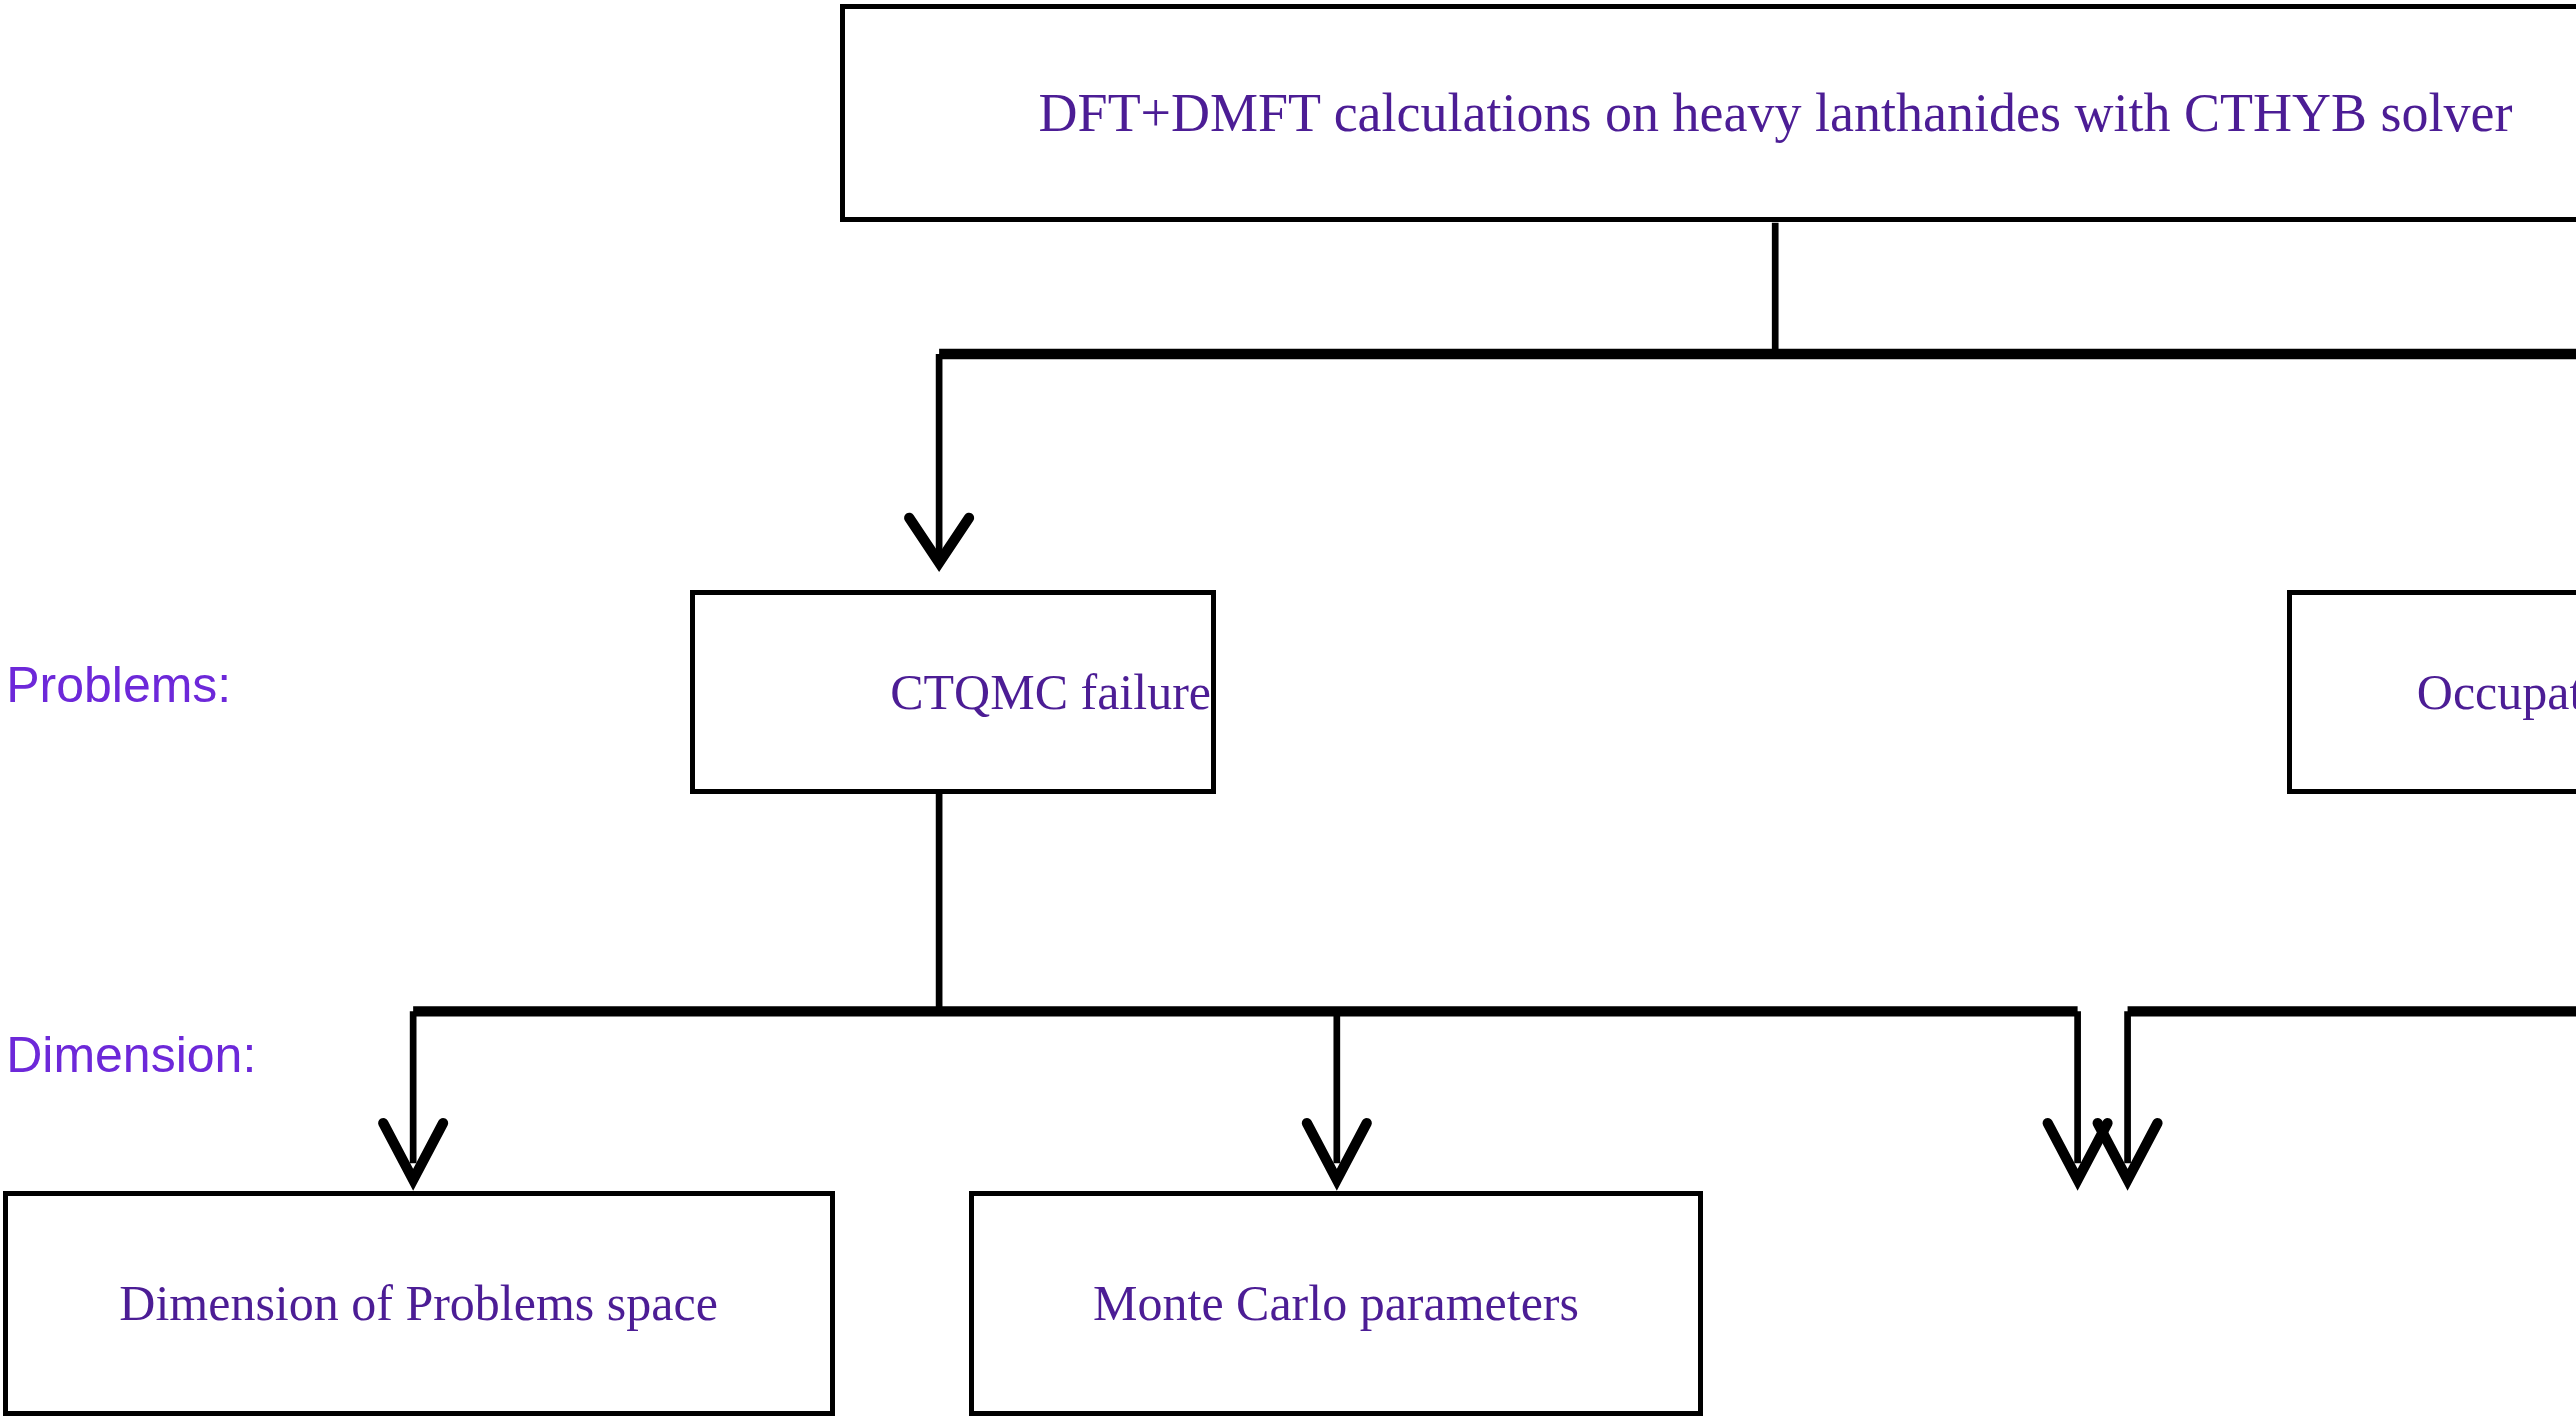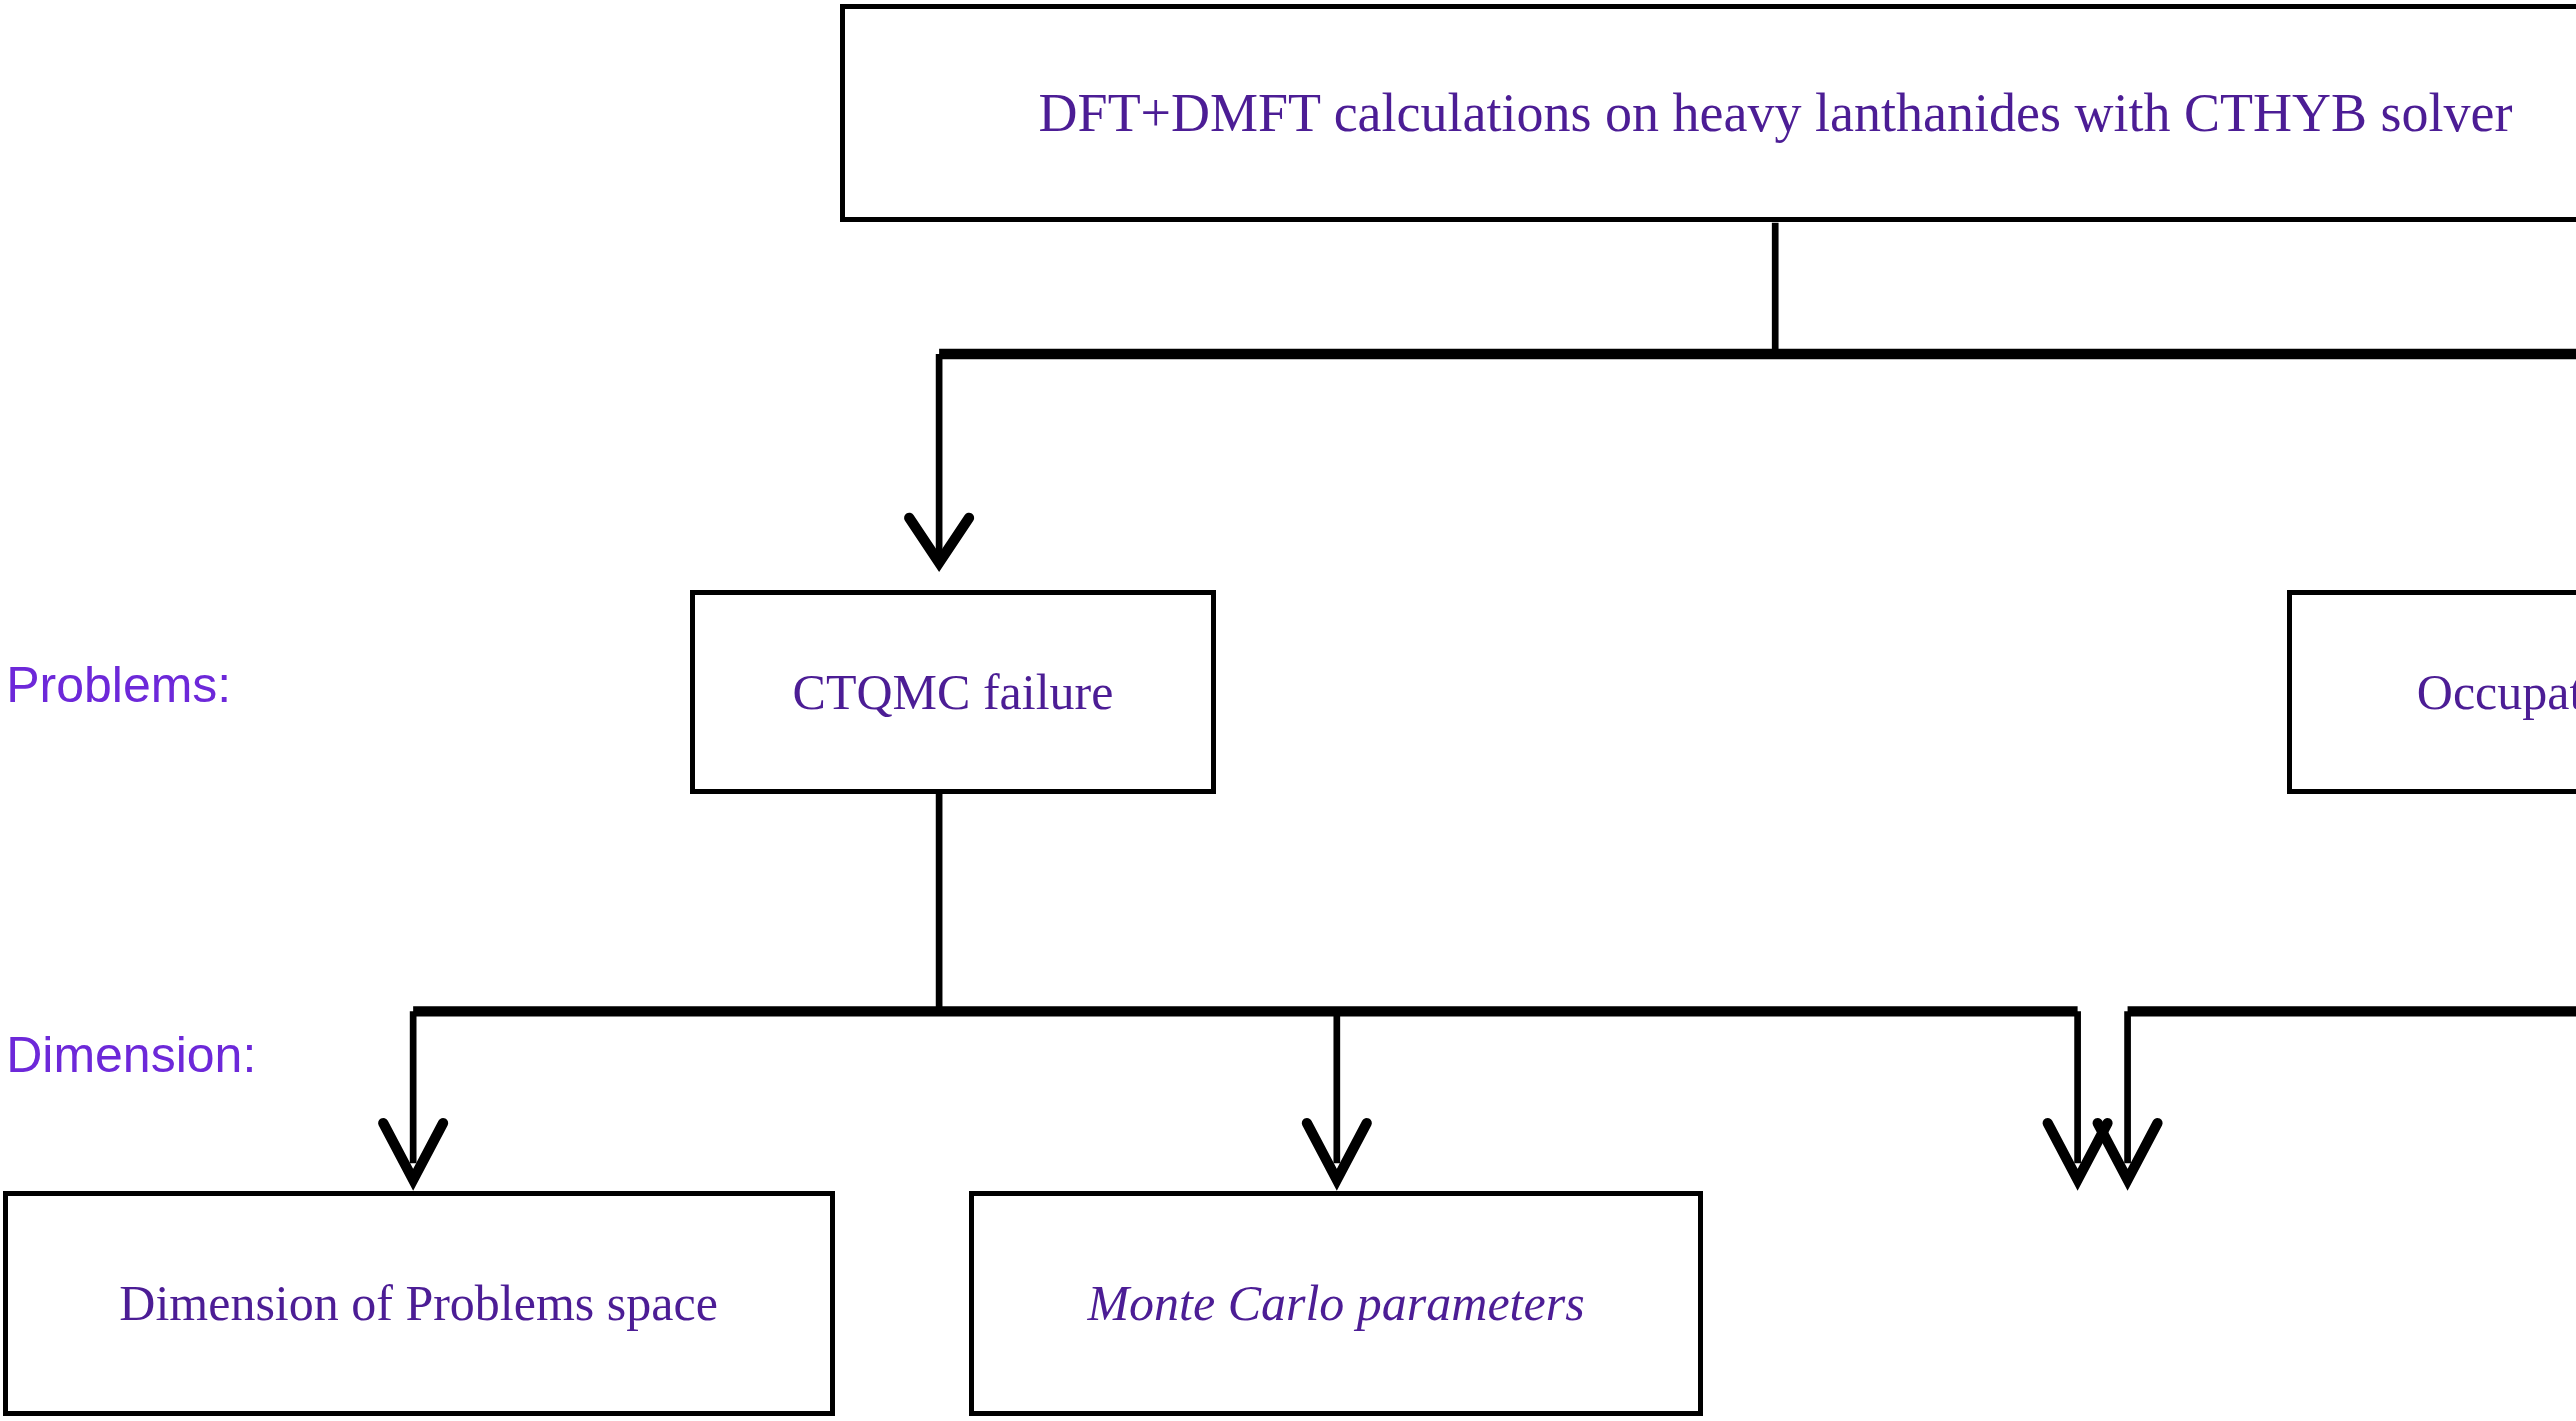--- a/index.html
+++ b/index.html
@@ -89,33 +89,33 @@
       <path d="M 5779 2180 L 5837 2290 L 5895 2180"></path>
     </g>
   </svg>
 
   <div class="node-box" style="left:840px; top:4.1px; width:1871px; height:218px;">
     <span class="node-label" style="font-size:54px;">DFT+DMFT calculations on heavy lanthanides with CTHYB solver</span>
   </div>
 
   <div class="row-label" style="left:6.2px; top:660px; font-size:50px;">Problems:</div>
 
-  <div class="node-box" style="left:690px; top:590px; width:526px; height:204px;">
+  <div class="node-box" style="left:690px; top:590px; width:526px; height:204px;justify-content:flex-end;">
     <span class="node-label" style="font-size:50px;">CTQMC failure</span>
   </div>
 
   <div class="node-box" style="left:2287px; top:590px; width:721px; height:204px;">
     <span class="node-label" style="font-size:50px;">Occupation divergence</span>
   </div>
 
   <div class="row-label" style="left:6.2px; top:1030px; font-size:50px;">Dimension:</div>
 
   <div class="node-box" style="left:2.6px; top:1191px; width:832px; height:225px;">
     <span class="node-label" style="font-size:50px;">Dimension of Problems space</span>
   </div>
 
-  <div class="node-box" style="left:969px; top:1191px; width:734px; height:225px;font-style:italic;">
+  <div class="node-box" style="left:969px; top:1191px; width:734px; height:225px;">
     <span class="node-label" style="font-size:50px;">Monte Carlo parameters</span>
   </div>
 
 
 </div>
 
 
 </body></html>

